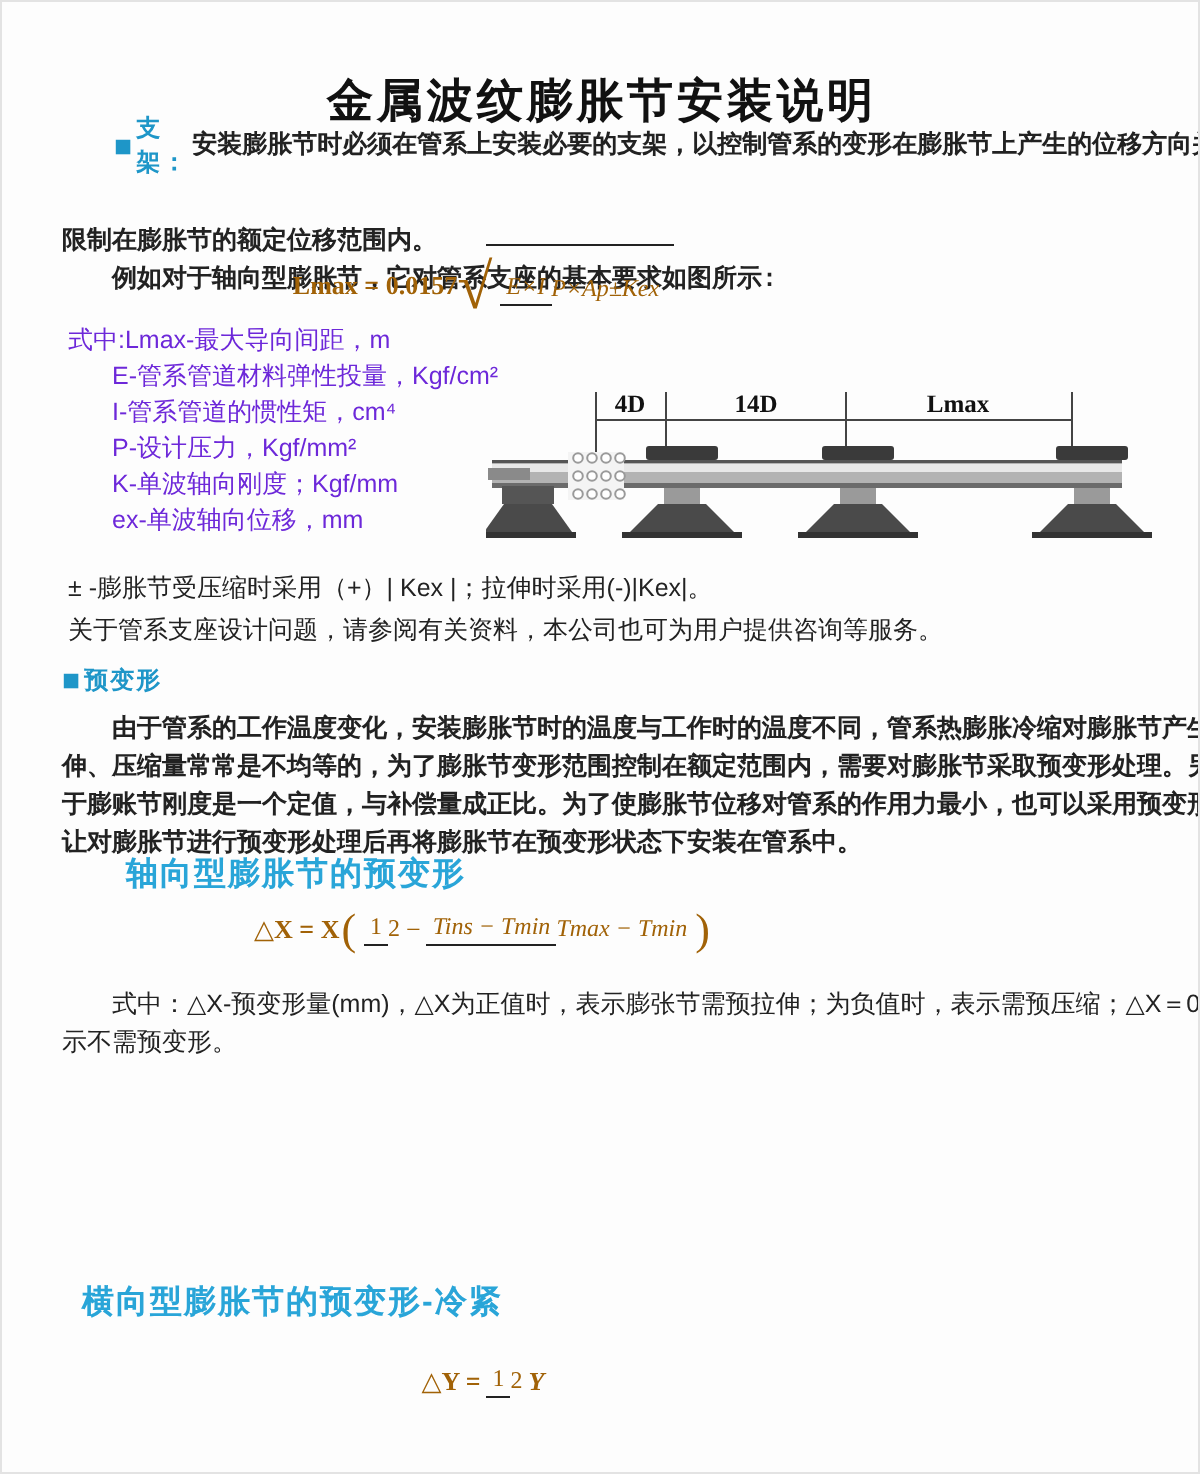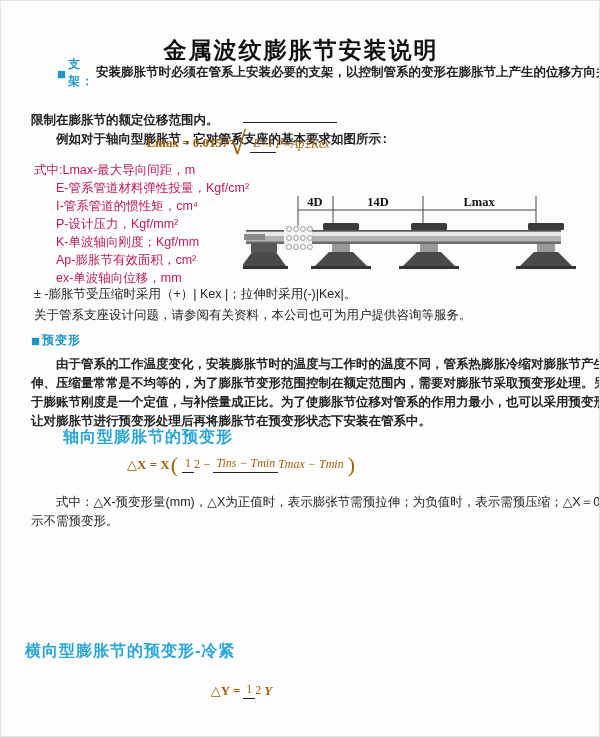--- a/index.html
+++ b/index.html
@@ -27,21 +27,21 @@
     margin-top:24px;
   }
   .body-text{font-size:12.5px;line-height:19.5px;color:#222;}
   .semi{font-weight:600;}
   .nowrap div{white-space:nowrap;}
   .sec-head-row{display:flex;align-items:center;gap:2px;}
   .marker{font-size:15px;color:var(--color-accent);line-height:1;}
   .sec-label{font-size:12px;font-weight:bold;color:var(--color-accent);letter-spacing:1px;}
   .sub-head{font-size:16px;font-weight:bold;color:var(--color-subheading);letter-spacing:1px;}
   .indent{text-indent:2em;}
-  .defs{font-size:12.5px;line-height:18px;color:#be185d;}
+  .defs{font-size:12.5px;line-height:18px;color:#6d28d9;}
   .defs div:not(:first-child){padding-left:22px;}
   .hang{padding-left:2em;}
   
   .formula{left:0;width:481px;display:flex;justify-content:center;align-items:center;
            font-family:"Liberation Serif","DejaVu Serif",serif;font-size:13px;color:#a16207;}
   .f-lhs{font-weight:bold;white-space:nowrap;}
   .frac{display:inline-flex;flex-direction:row;text-align:center;vertical-align:middle;
         font-size:12px;line-height:1.15;margin:12px 3px;}
   .frac .num{border-bottom:1px solid #222;padding:0 3px 1px 3px;}
   .frac .den{padding-top:1px;}
@@ -80,21 +80,20 @@
       </span>
     </span>
   </div>
 
   <div class="abs defs nowrap" style="top:160px;left:33px;width:260px;">
       <div>式中:Lmax-最大导向间距，m</div>
       <div>E-管系管道材料弹性投量，Kgf/cm²</div>
       <div>I-管系管道的惯性矩，cm⁴</div>
       <div>P-设计压力，Kgf/mm²</div>
       <div>K-单波轴向刚度；Kgf/mm</div>
-      <div>Ap-膨胀节有效面积，cm²</div>
       <div>ex-单波轴向位移，mm</div>
     </div>
 
   <div class="abs body-text nowrap" style="top:283px;left:33px;width:556px;line-height:21px;">
       <div>± -膨胀节受压缩时采用（+）| Kex |；拉伸时采用(-)|Kex|。</div>
       <div>关于管系支座设计问题，请参阅有关资料，本公司也可为用户提供咨询等服务。</div>
     </div>
 
   <svg class="abs diagram" width="356" height="92" viewBox="0 0 356 92">
 
@@ -189,21 +188,21 @@
       <span class="den">Tmax − Tmin</span>
     </span>
     <span class="paren">)</span>
   </div>
 
   <div class="abs body-text nowrap" style="top:492px;left:30px;width:560px;line-height:19px;">
     <div class="indent">式中：△X-预变形量(mm)，△X为正值时，表示膨张节需预拉伸；为负值时，表示需预压缩；△X＝0时表</div>
     <div>示不需预变形。</div>
   </div>
 
-  <div class="abs sub-head" style="top:640px;left:24px;">横向型膨胀节的预变形-冷紧</div>
+  <div class="abs sub-head" style="top:640px;left:40px;">横向型膨胀节的预变形-冷紧</div>
 
   <div class="abs formula" style="top:670px;">
     <span class="f-lhs">△Y =</span>
     <span class="frac">
       <span class="num">1</span>
       <span class="den">2</span>
     </span>
     <span class="f-lhs ital">Y</span>
   </div>
 

